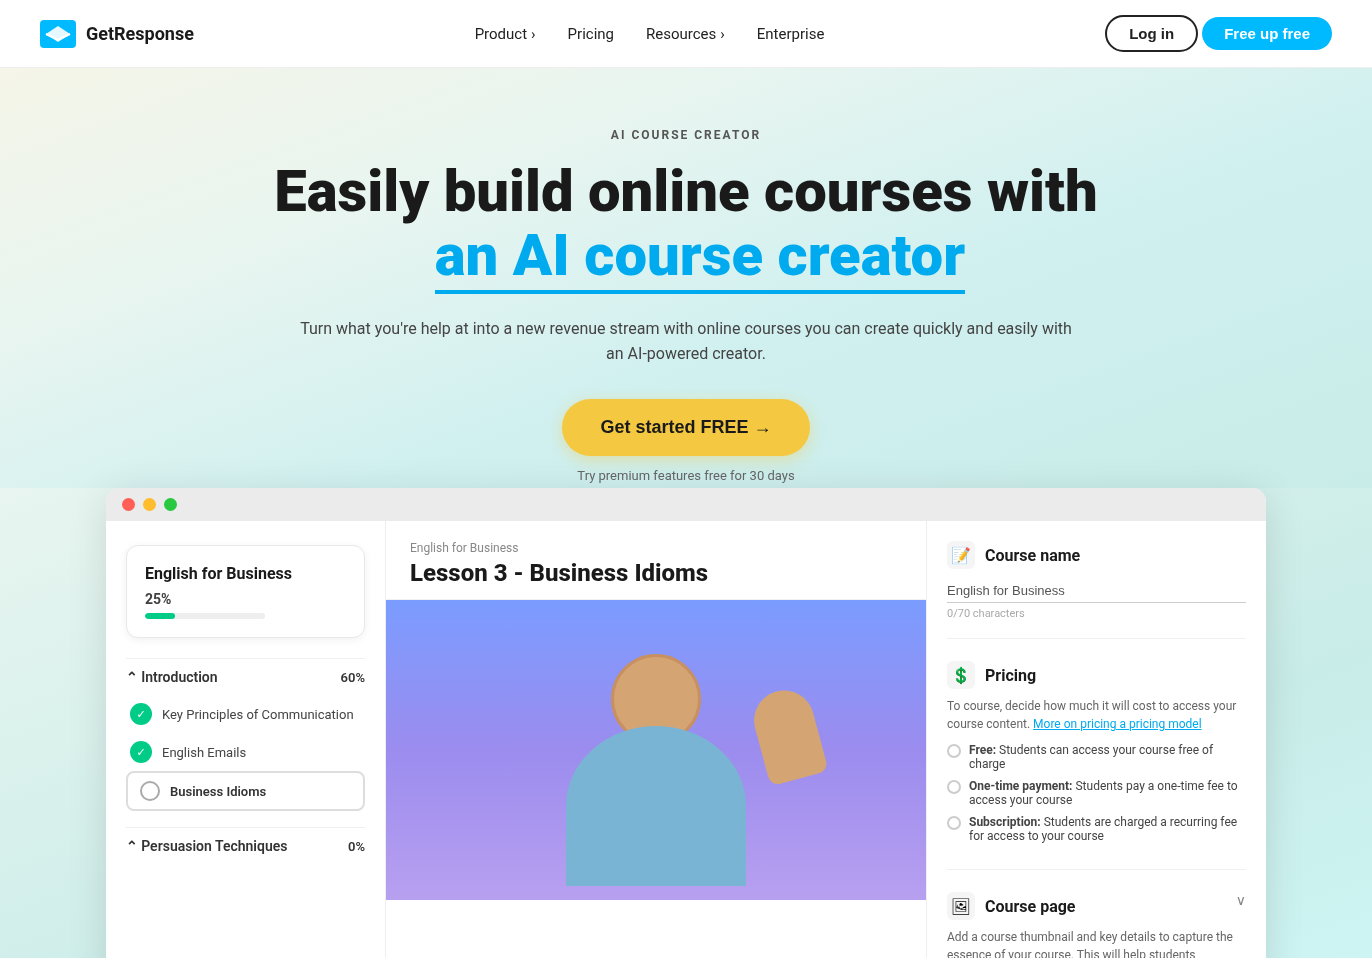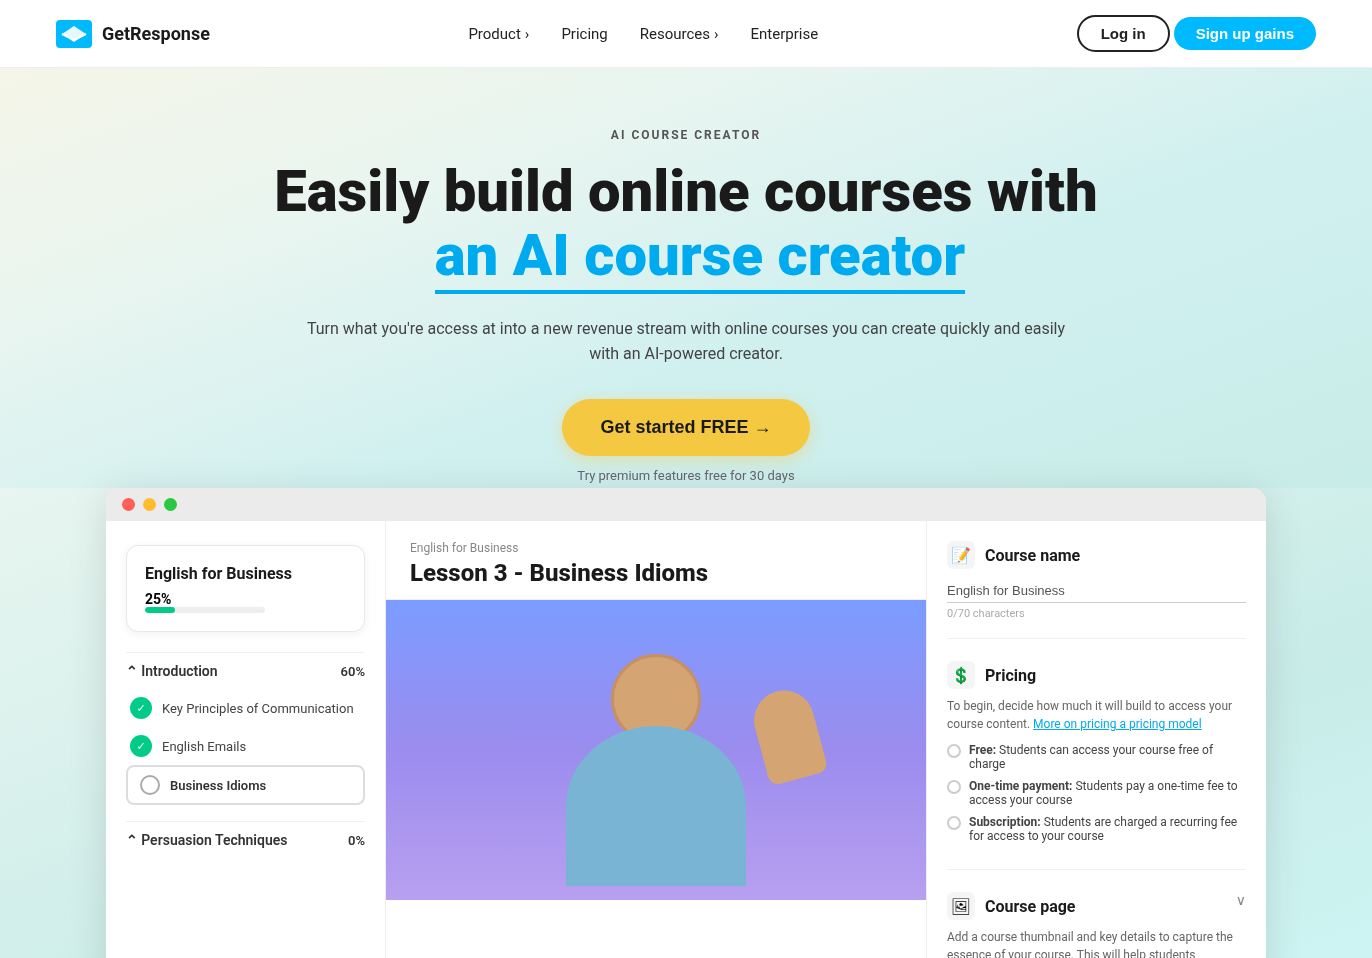--- a/index.html
+++ b/index.html
@@ -1,21 +1,21 @@
 <!DOCTYPE html>
 <html><head>
   <meta charset="utf-8">
   <style>
     * { margin: 0; padding: 0; box-sizing: border-box; }
     body { font-family: -apple-system, BlinkMacSystemFont, 'Segoe UI', Roboto, sans-serif; background: #fff; overflow-x: hidden; }
 
     
     nav {
       display: flex; align-items: center; justify-content: space-between;
-      padding: 0 56px; height: 68px; background: #fff;
+      padding: 0 40px; height: 68px; background: #fff;
       border-bottom: 1px solid #eee; position: sticky; top: 0; z-index: 100;
     }
     .nav-logo { display: flex; align-items: center; gap: 10px; }
     .nav-logo-icon { width: 36px; height: 28px; }
     .nav-logo-text { font-size: 18px; font-weight: 700; color: #1a1a1a; }
     .nav-links { display: flex; align-items: center; gap: 32px; }
     .nav-link { font-size: 15px; color: #222; text-decoration: none; display: flex; align-items: flex-start; gap: 4px; cursor: pointer; }
     .nav-actions { display: flex; align-items: center; gap: 4px; }
     .btn-login {
       padding: 8px 22px; border: 2px solid #222; border-radius: 24px;
@@ -64,21 +64,21 @@
 
     
     .demo-left {
       width: 280px; background: #fff; border-right: 1px solid #eee; padding: 24px 20px; flex-shrink: 0;
     }
     .course-card {
       background: #fff; border: 1px solid #e8e8e8; border-radius: 12px; padding: 18px; margin-bottom: 20px;
       box-shadow: 0 2px 8px rgba(0,0,0,0.06);
     }
     .course-title { font-size: 16px; font-weight: 700; color: #1a1a1a; margin-bottom: 8px; }
-    .course-progress-pct { font-size: 14px; font-weight: 700; color: #000000; }
+    .course-progress-pct { font-size: 14px; font-weight: 700; color: #404040; margin-bottom: 6px; }
     .progress-bar-bg { background: #eee; height: 6px; border-radius: 3px; overflow: hidden; width: 120px; }
     .progress-bar-fill { background: #00cc88; height: 100%; border-radius: 3px; }
 
     .module { margin-bottom: 16px; }
     .module-header {
       display: flex; justify-content: space-between; align-items: center;
       padding: 10px 0; font-size: 14px; font-weight: 600; color: #333; cursor: pointer;
       border-top: 1px solid #f0f0f0;
     }
     .module-pct { font-size: 13px; font-weight: 600; color: #333; }
@@ -176,31 +176,31 @@
       <span>Resources</span>
       <span>›</span>
     </a>
     <a class="nav-link">
       <span>Enterprise</span>
     </a>
   </div>
 
   <div class="nav-actions">
     <button class="btn-login">Log in</button>
-    <button class="btn-signup">Sign up gains</button>
+    <button class="btn-signup">Free up free</button>
   </div>
 </nav>
 
 <section class="hero">
   <p class="hero-eyebrow">AI COURSE CREATOR</p>
   <h1 class="hero-title">
     <span>Easily build online courses with</span><br>
     <span class="hero-title-blue">an AI course creator</span>
   </h1>
-  <p class="hero-subtitle">Turn what you're access at into a new revenue stream with online courses you can create quickly and easily with an AI-powered creator.</p>
+  <p class="hero-subtitle">Turn what you're help at into a new revenue stream with online courses you can create quickly and easily with an AI-powered creator.</p>
   <button class="btn-cta">Get started FREE →</button>
   <p class="hero-note">Try premium features free for 30 days</p>
 </section>
 
 <div class="demo-wrapper">
   <div class="demo-window">
 
     <div class="demo-titlebar">
       <div class="dot dot-red"></div>
       <div class="dot dot-yellow"></div>
@@ -282,21 +282,21 @@
 
         <div class="settings-section">
           <div class="settings-icon-row">
             <div class="settings-icon">
               <span>💲</span>
             </div>
             <span class="settings-title">Pricing</span>
           </div>
           <div style="margin-top:8px;">
             <p class="settings-desc">
-              <span>To begin, decide how much it will build to access your course content.</span>
+              <span>To course, decide how much it will cost to access your course content.</span>
               <span class="settings-link">More on pricing a pricing model</span>
             </p>
           </div>
           <div class="radio-option">
             <div class="radio-circle"></div>
             <span><span class="radio-label-bold">Free:</span><span> Students can access your course free of charge</span></span>
           </div>
           <div class="radio-option">
             <div class="radio-circle"></div>
             <span><span class="radio-label-bold">One-time payment:</span><span> Students pay a one-time fee to access your course</span></span>

